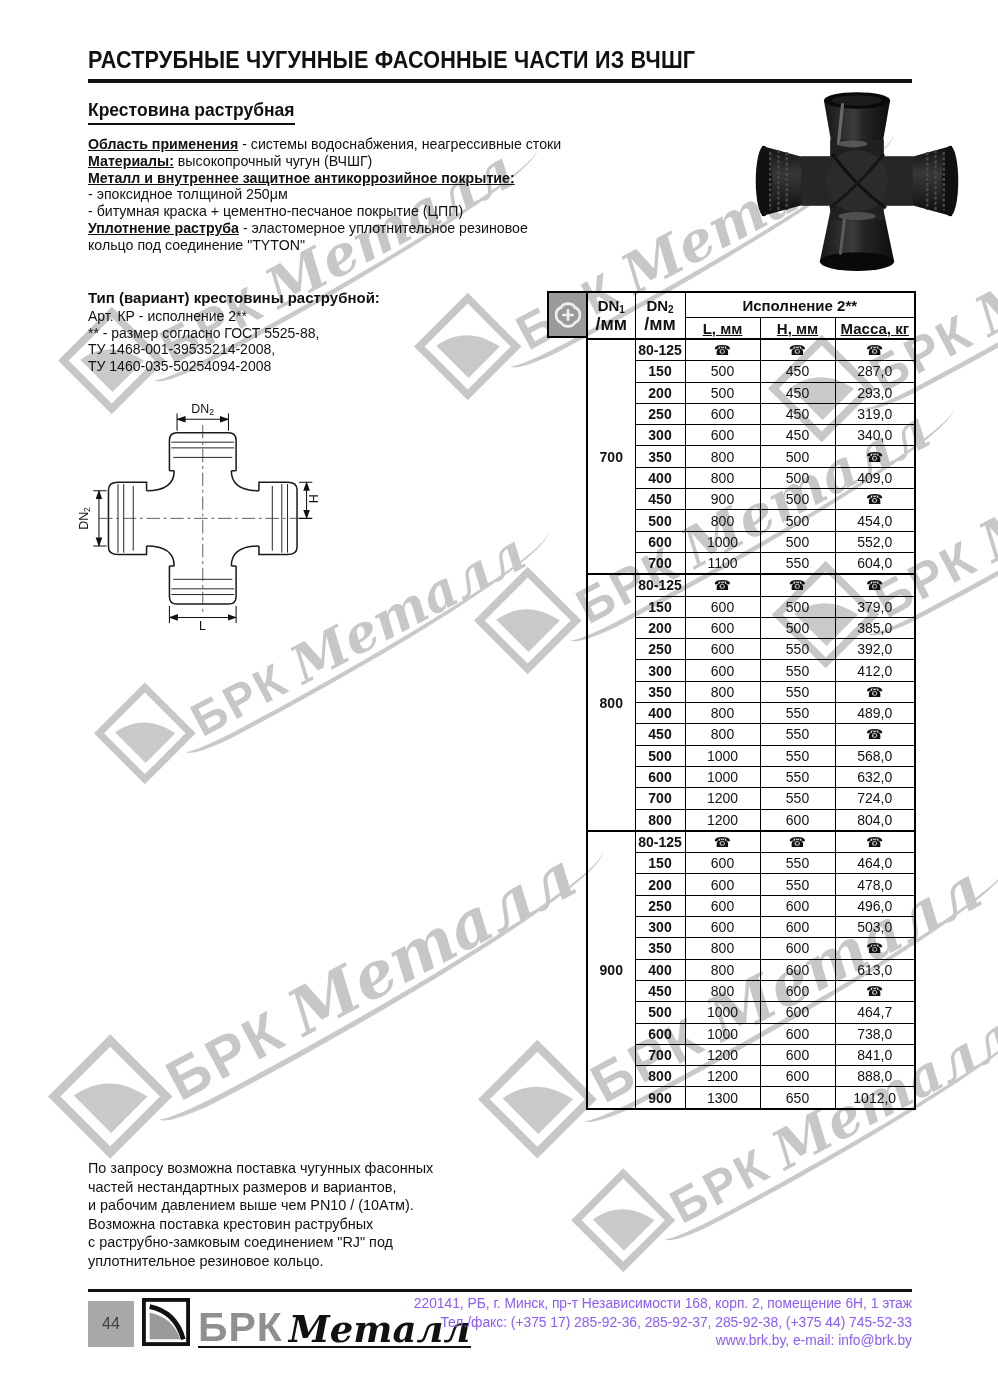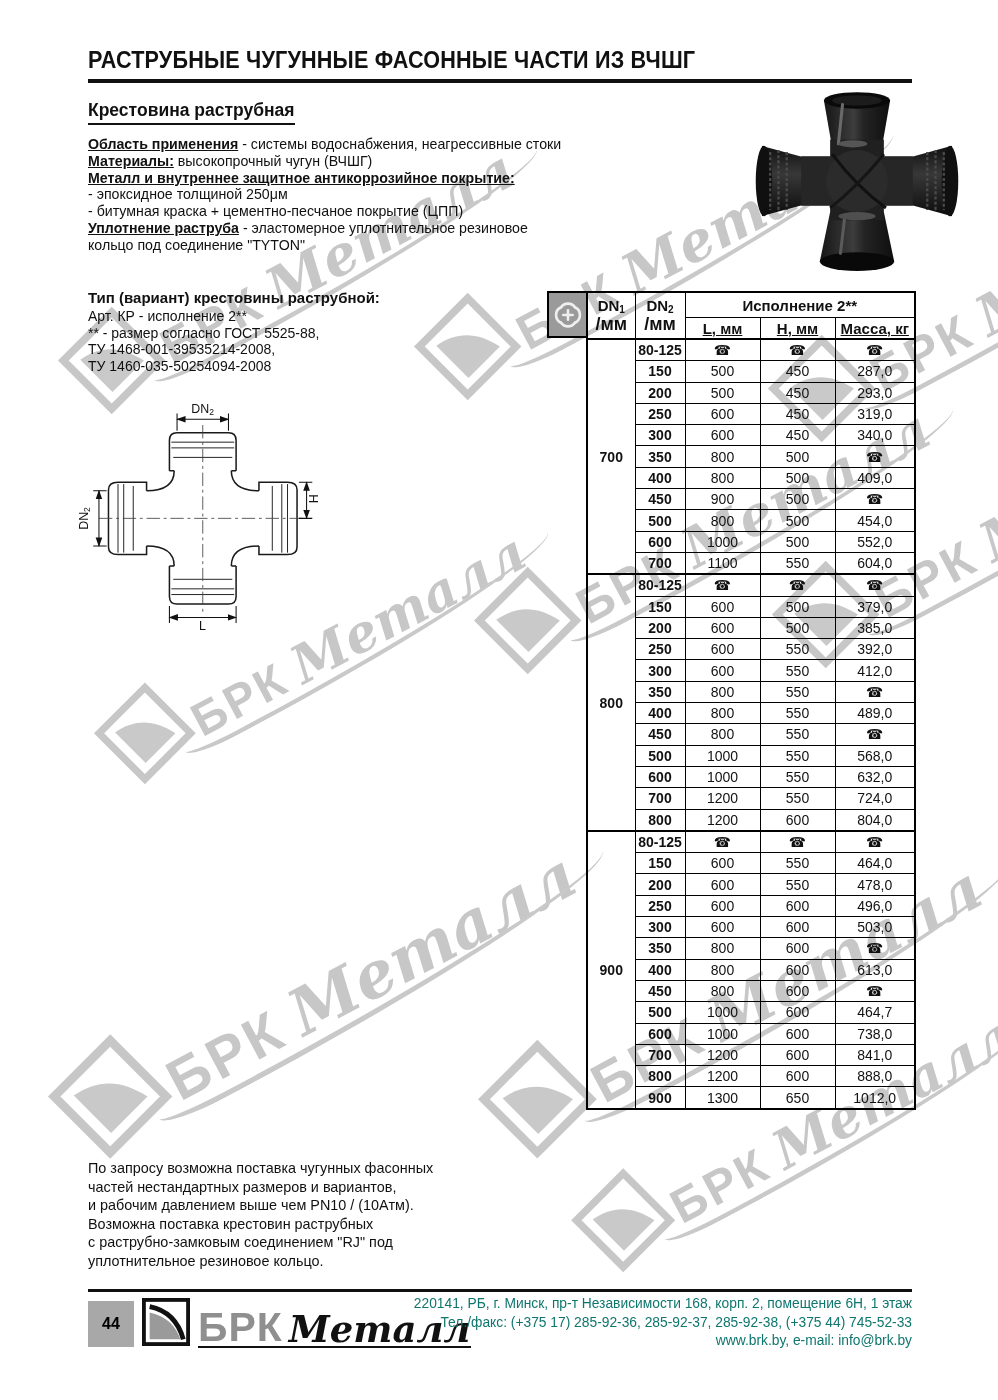--- a/index.html
+++ b/index.html
@@ -78,32 +78,32 @@
   table.spec td{height:20.3px;}
   td.dn1{background:#d9d9d9;font-weight:bold;font-size:15px;}
   td.dn2{font-weight:bold;margin-top:28px;}
   td.phone{font-size:15px;}
   tr.group-start td{border-top:2px solid #000;}
 
   
   .footer-rule{position:absolute;left:88px;top:1289px;width:824px;height:3px;background:#111;}
   .pagenum{
     position:absolute;left:88px;top:1301px;width:46px;height:46px;background:#a8a8a8;
-    display:flex;align-items:center;justify-content:center;font-size:16px;font-weight:bold;color:#000000;
+    display:flex;align-items:center;justify-content:center;font-size:16px;font-weight:normal;color:#404040;
   }
   .footer-logo-mark{position:absolute;left:142px;top:1298px;width:48px;height:48px;}
   .footer-logo-text{
     position:absolute;left:198px;top:1301px;height:44px;display:flex;align-items:flex-end;gap:6px;
     border-bottom:2px solid #111;padding-bottom:1px;
   }
   .flt-brk{font-size:41px;font-weight:bold;color:#8f8f8f;letter-spacing:1px;line-height:.85;}
   .flt-metal{font-family:"DejaVu Serif","Liberation Serif",serif;font-style:italic;font-weight:bold;
     font-size:37px;color:#111;line-height:.8;}
   .address{
-    position:absolute;right:86px;top:1295px;text-align:right;font-size:13.8px;line-height:18.6px;color:#0f766e;
+    position:absolute;right:86px;top:1295px;text-align:right;font-size:13.8px;line-height:18.6px;color:#8b5cf6;
   }
 </style>
 </head>
 <body>
 
 <div class="page">
 
   <div id="wm-layer">
       <div class="wm" style="left: 96px; top: 332px; transform: rotate(-28deg) scale(0.95);">
       <span class="wm-icon">

